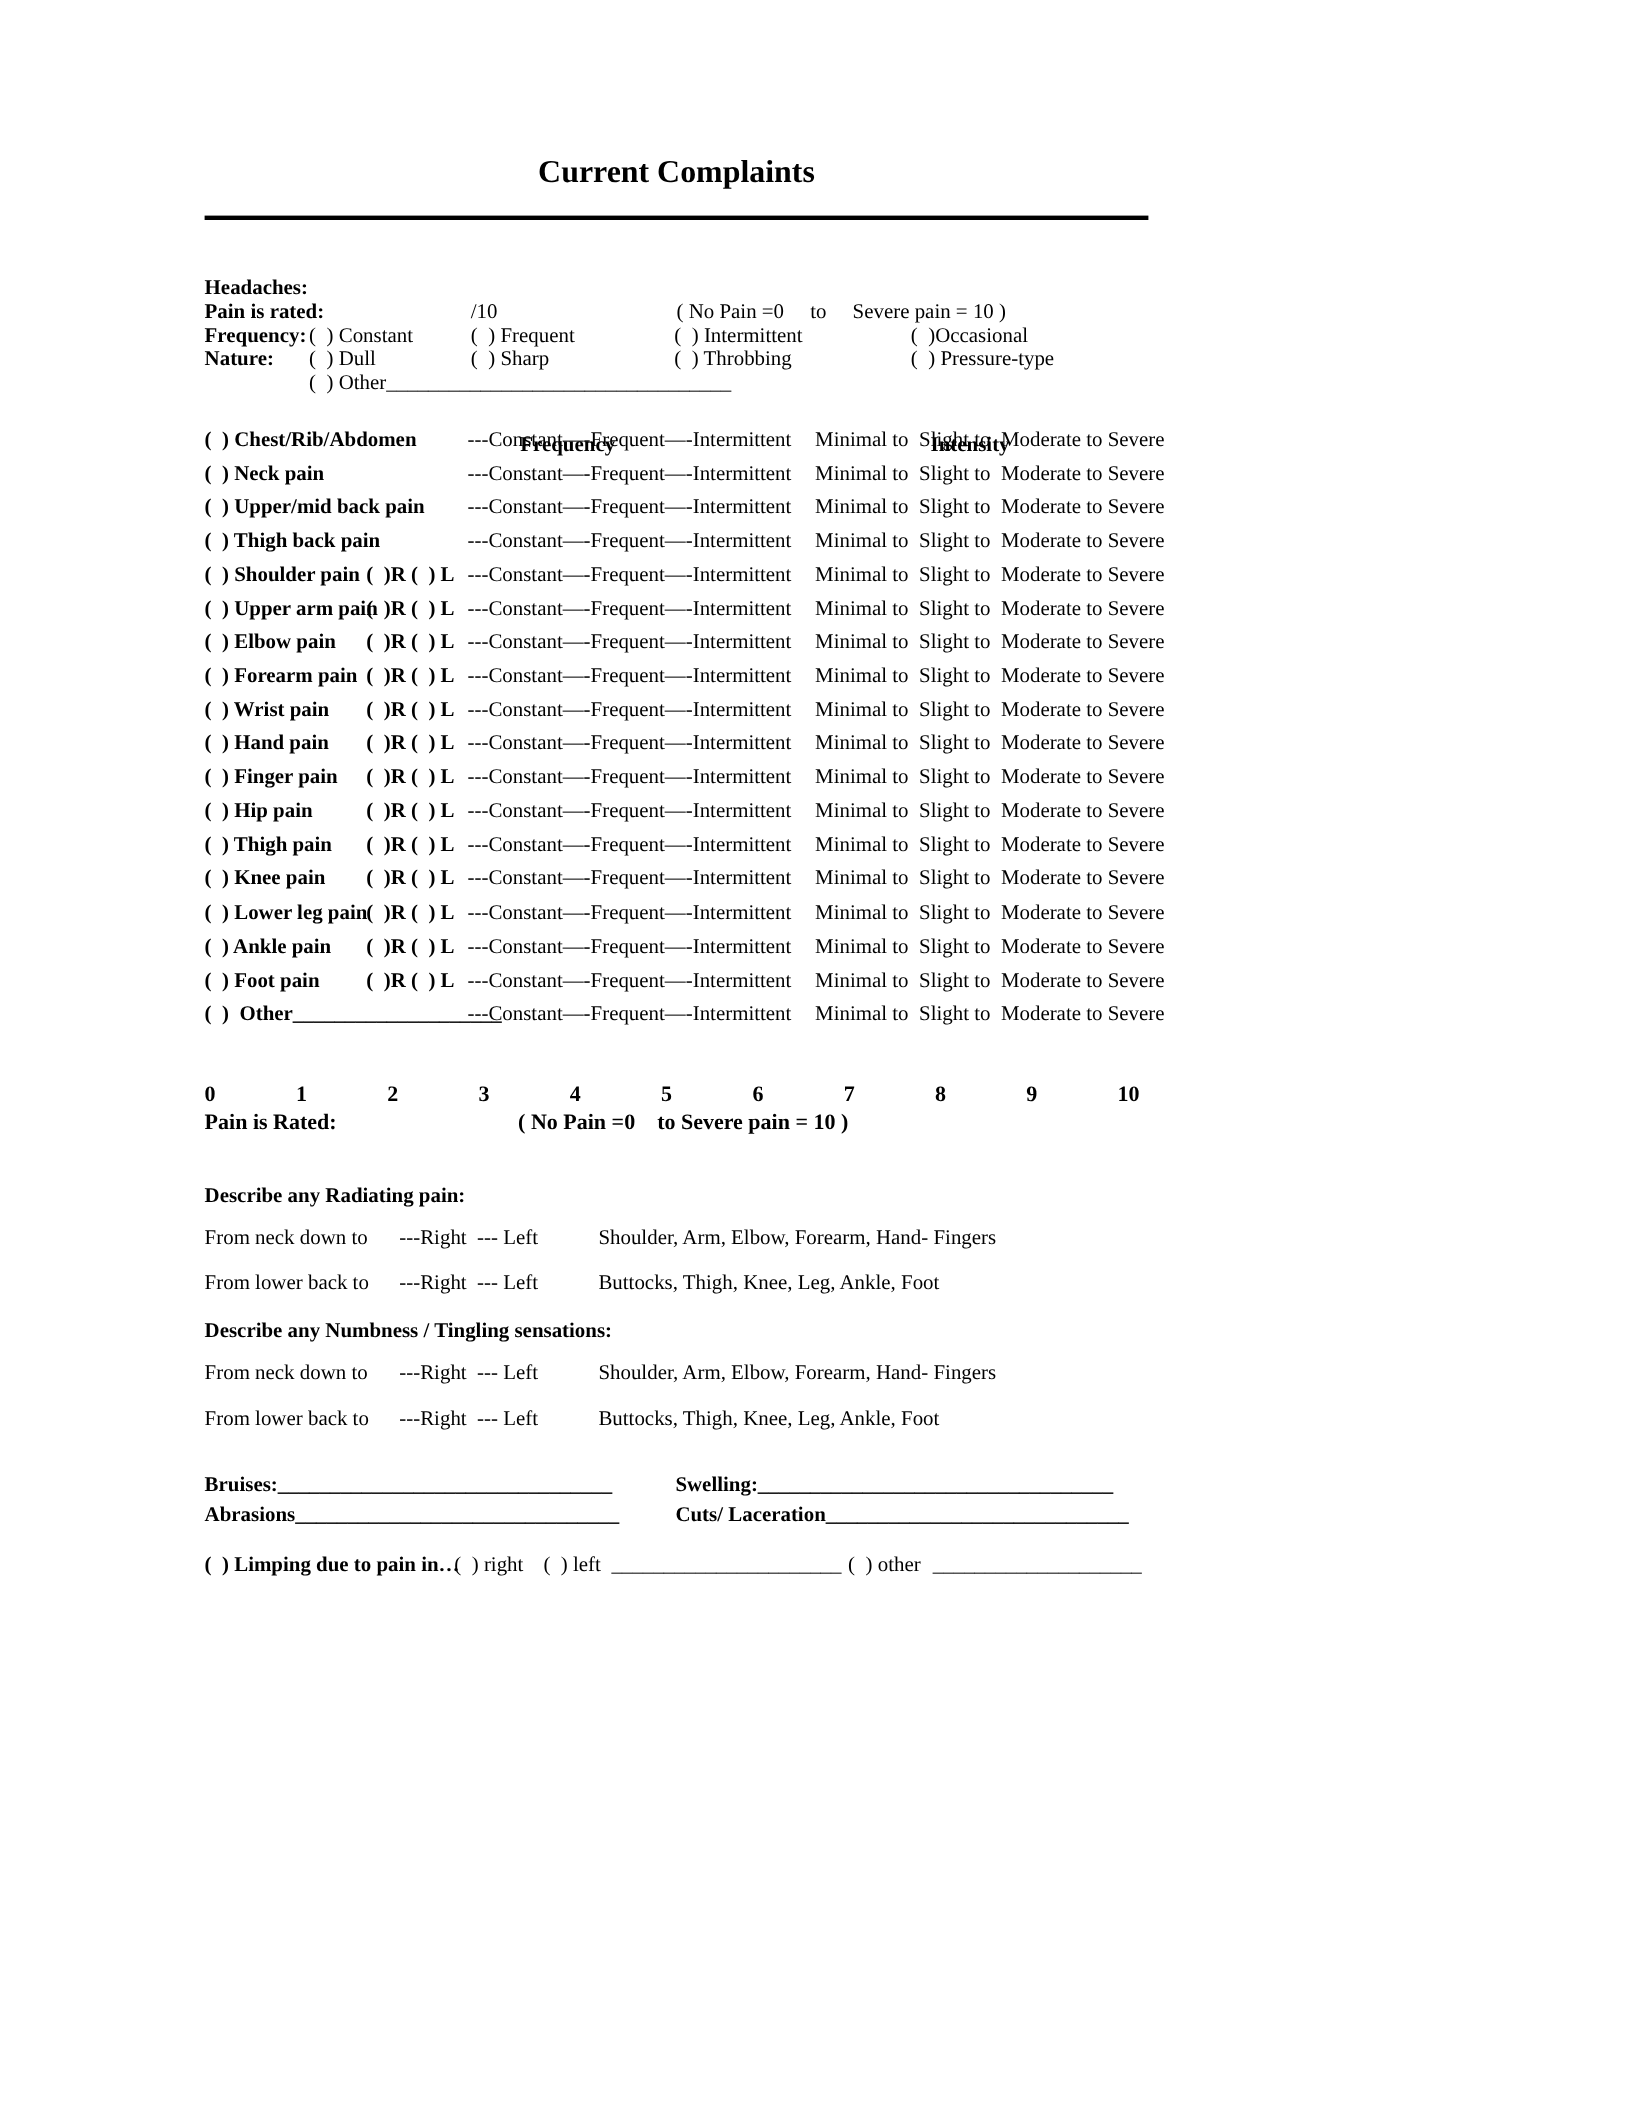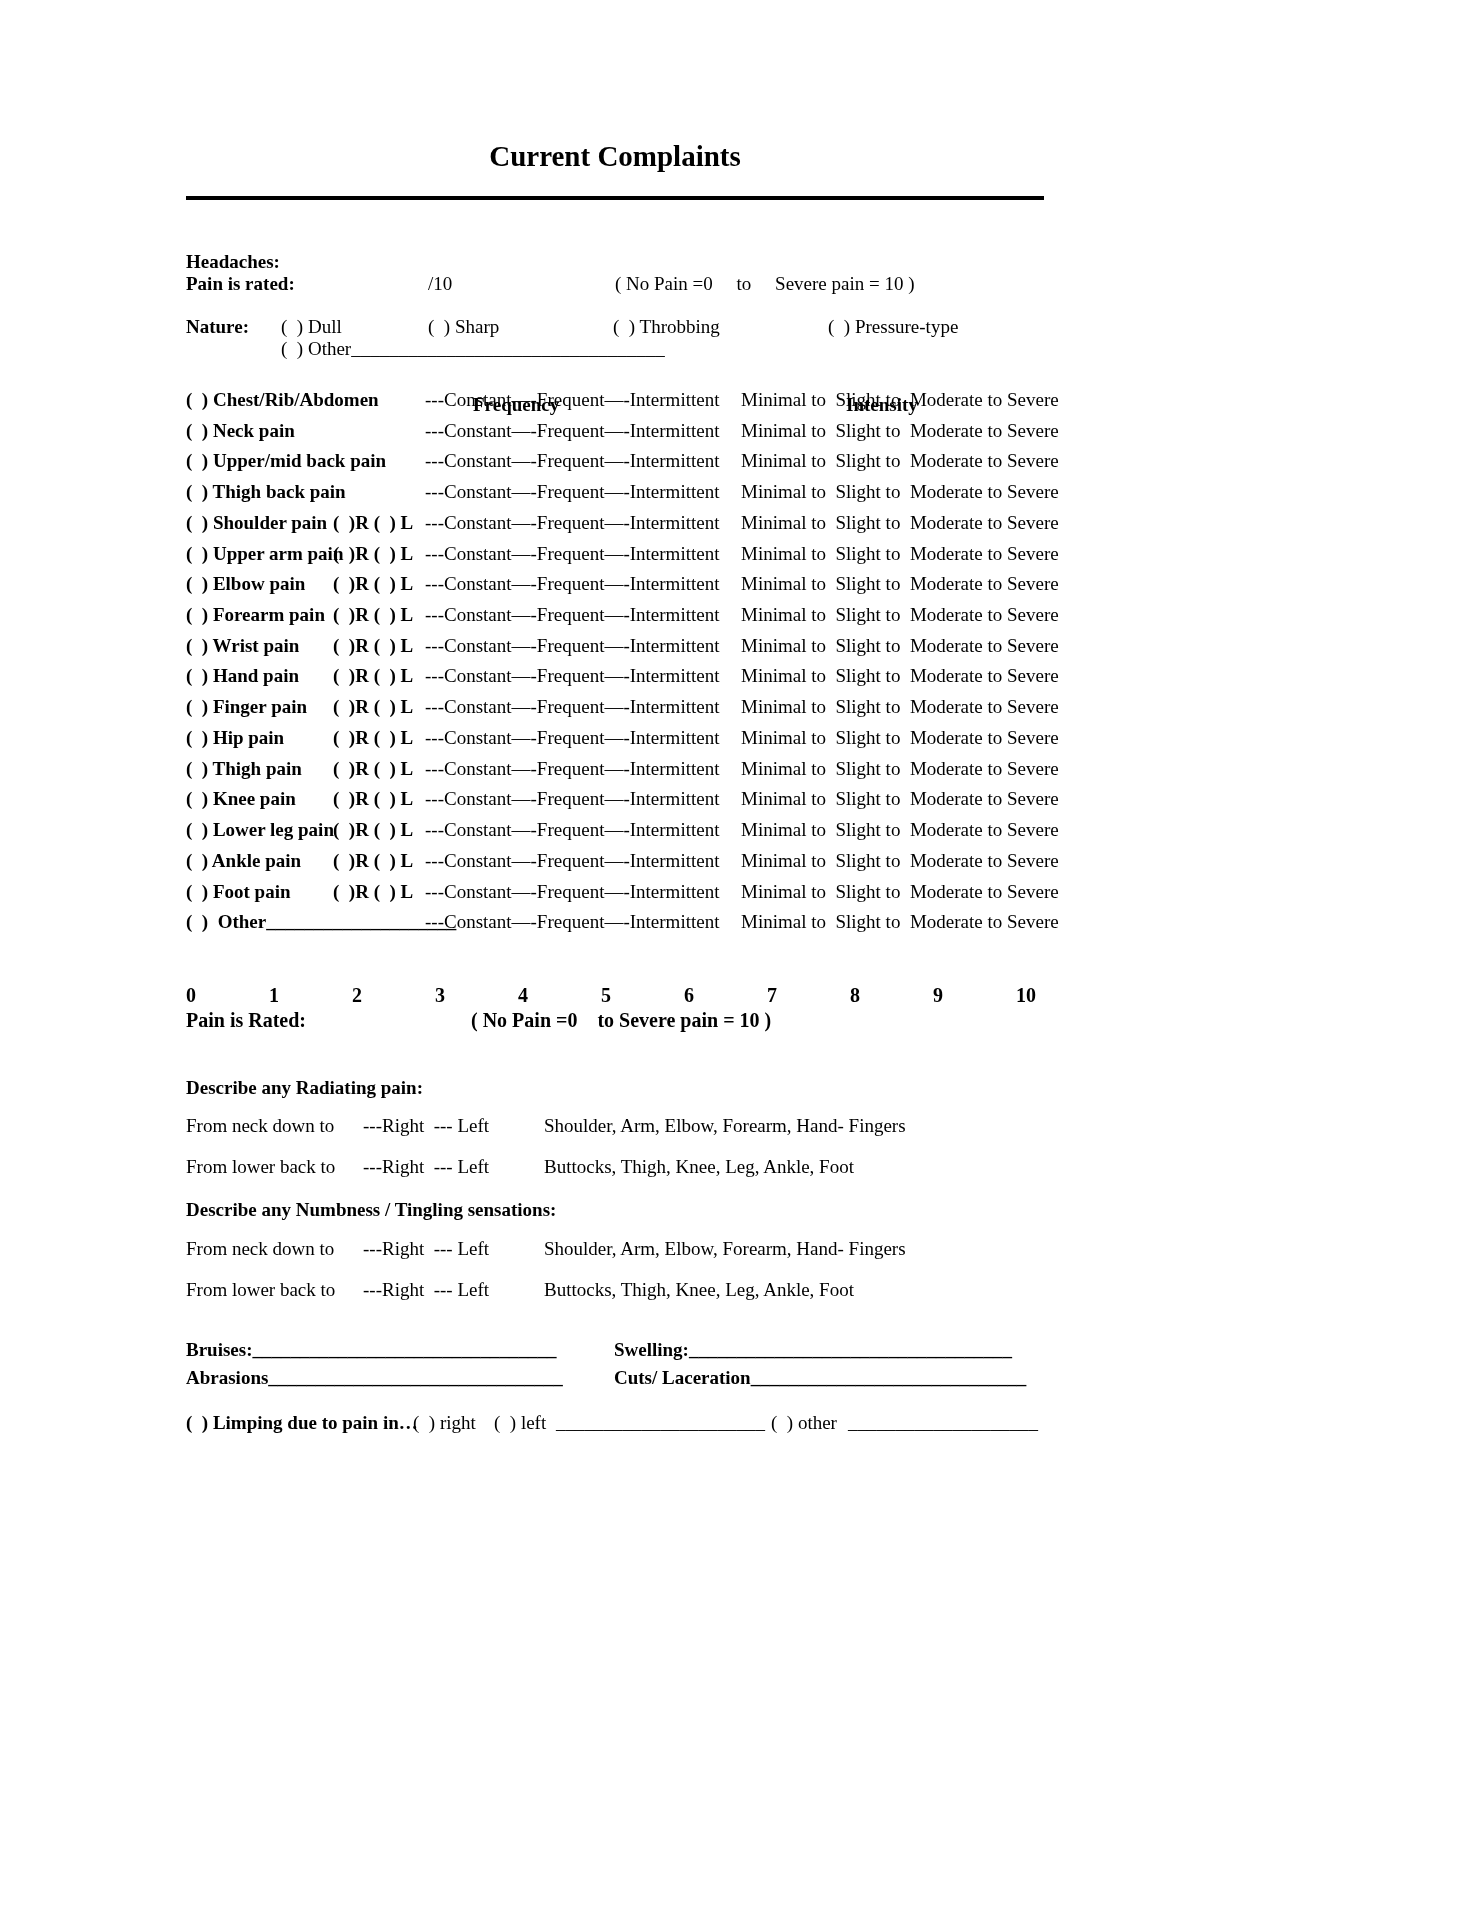--- a/index.html
+++ b/index.html
@@ -35,20 +35,27 @@
     <div class="line" style="top:203px">
       <span class="b" style="left:0">Headaches:</span>
     </div>
 
     <div class="line" style="top:225px">
       <span class="b" style="left:0">Pain is rated:</span>
       <span style="left:242px">/10</span>
       <span style="left:429px">( No Pain =0     to     Severe pain = 10 )</span>
     </div>
 
+    <div class="line" style="top:247px">
+      <span class="b" style="left:0">Frequency:</span>
+      <span style="left:95px">(  ) Constant</span>
+      <span style="left:242px">(  ) Frequent</span>
+      <span style="left:427px">(  ) Intermittent</span>
+      <span style="left:642px">(  )Occasional</span>
+    </div>
 
     <div class="line" style="top:268px">
       <span class="b" style="left:0">Nature:</span>
       <span style="left:95px">(  ) Dull</span>
       <span style="left:242px">(  ) Sharp</span>
       <span style="left:427px">(  ) Throbbing</span>
       <span style="left:642px">(  ) Pressure-type</span>
     </div>
 
     <div class="line" style="top:290px">

